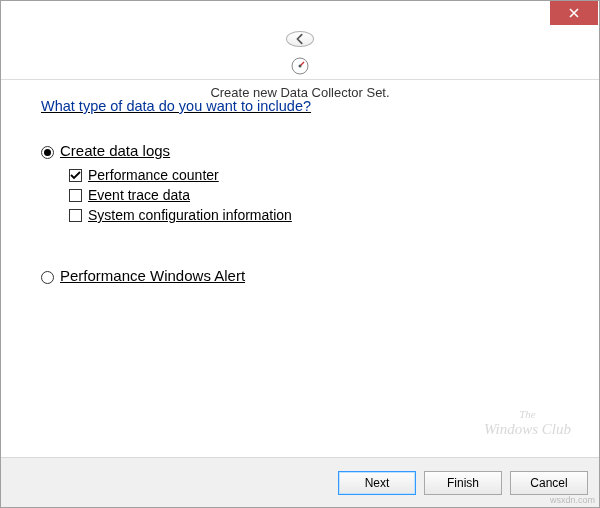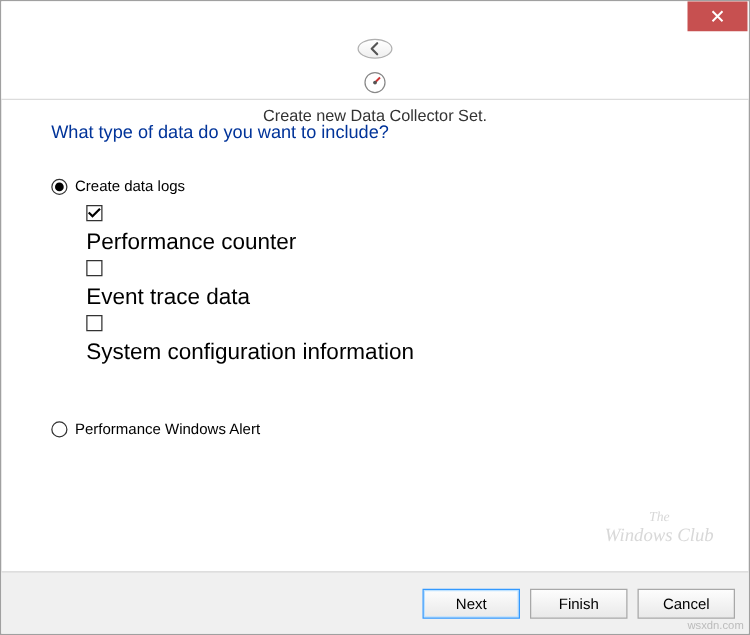--- a/index.html
+++ b/index.html
@@ -55,44 +55,44 @@
       display: inline-flex; align-items:center; justify-content:center;
     }
     .app-icon svg{width:18px;height:18px;}
     .header-title {
       font-size: 13px;
       color: #333;
     }
     .divider { border-top: 1px solid #dcdcdc; margin-top: 0; }
     .content {
       padding: 18px 40px 0 40px;
+      text-decoration: underline;
     }
     .question {
       color: #003399;
       font-size: 14.5px;
       margin-bottom: 28px;
     }
     .radio-row {
       display: flex; align-items: flex-end; gap: 6px;
-      font-size: 12px; color: #000;
+      font-size: 15px; color: #000;
       margin-bottom: 8px;
       cursor: pointer;
     }
     .radio-outer {
       width: 13px; height: 13px; border: 1px solid #333; border-radius: 50%;
       display:flex; align-items:center; justify-content:center;
       background:#fff;
     }
     .radio-dot { width:7px; height:7px; border-radius:50%; background:#000; }
     .checkbox-row {
-      display: flex; align-items: flex-start; gap: 6px;
-      font-size: 18px; color: #000;
+      display: flex; align-items: center; gap: 6px;
+      font-size: 14px; color: #000;
       margin: 4px 0 4px 28px;
       cursor: pointer;
-      flex-direction: column;
     }
     .cb {
       width: 13px; height: 13px; border: 1px solid #333; background: #fff;
       display:flex; align-items:center; justify-content:center;
     }
     .cb svg { width: 11px; height: 11px; display:none; }
     .cb.checked svg { display:block; }
     .section-gap { height: 40px; }
     .watermark {
       position: absolute;

